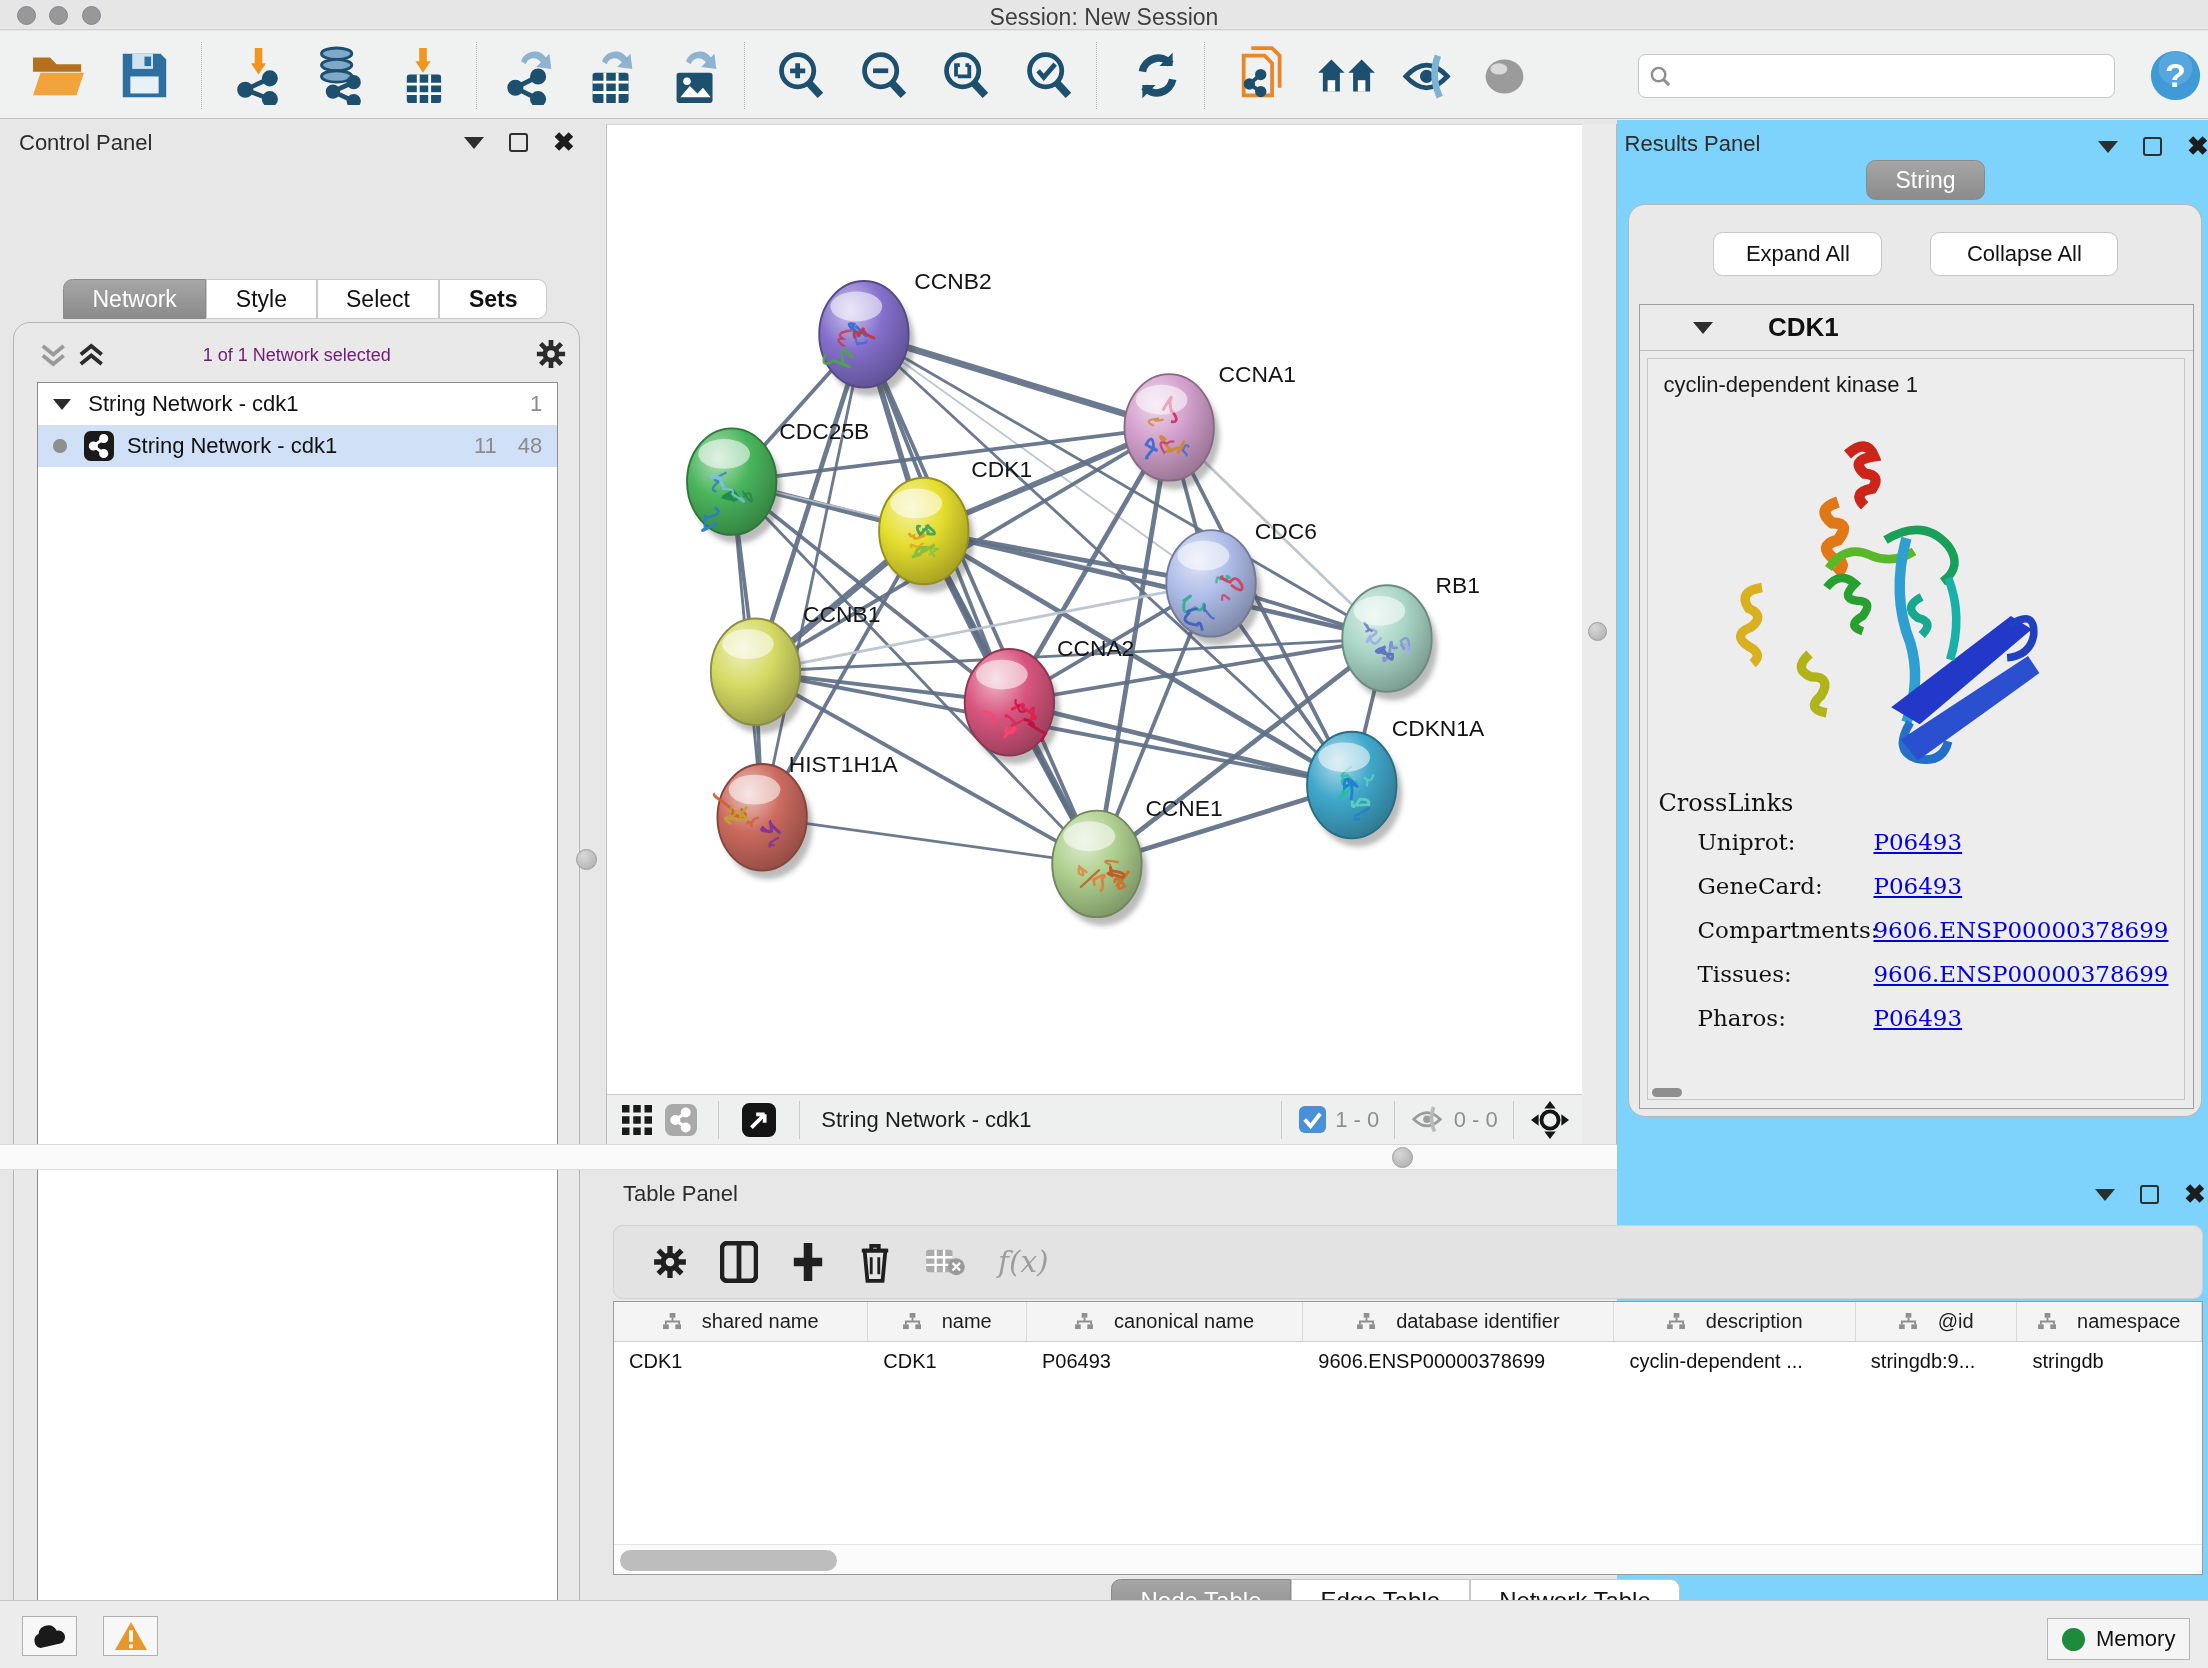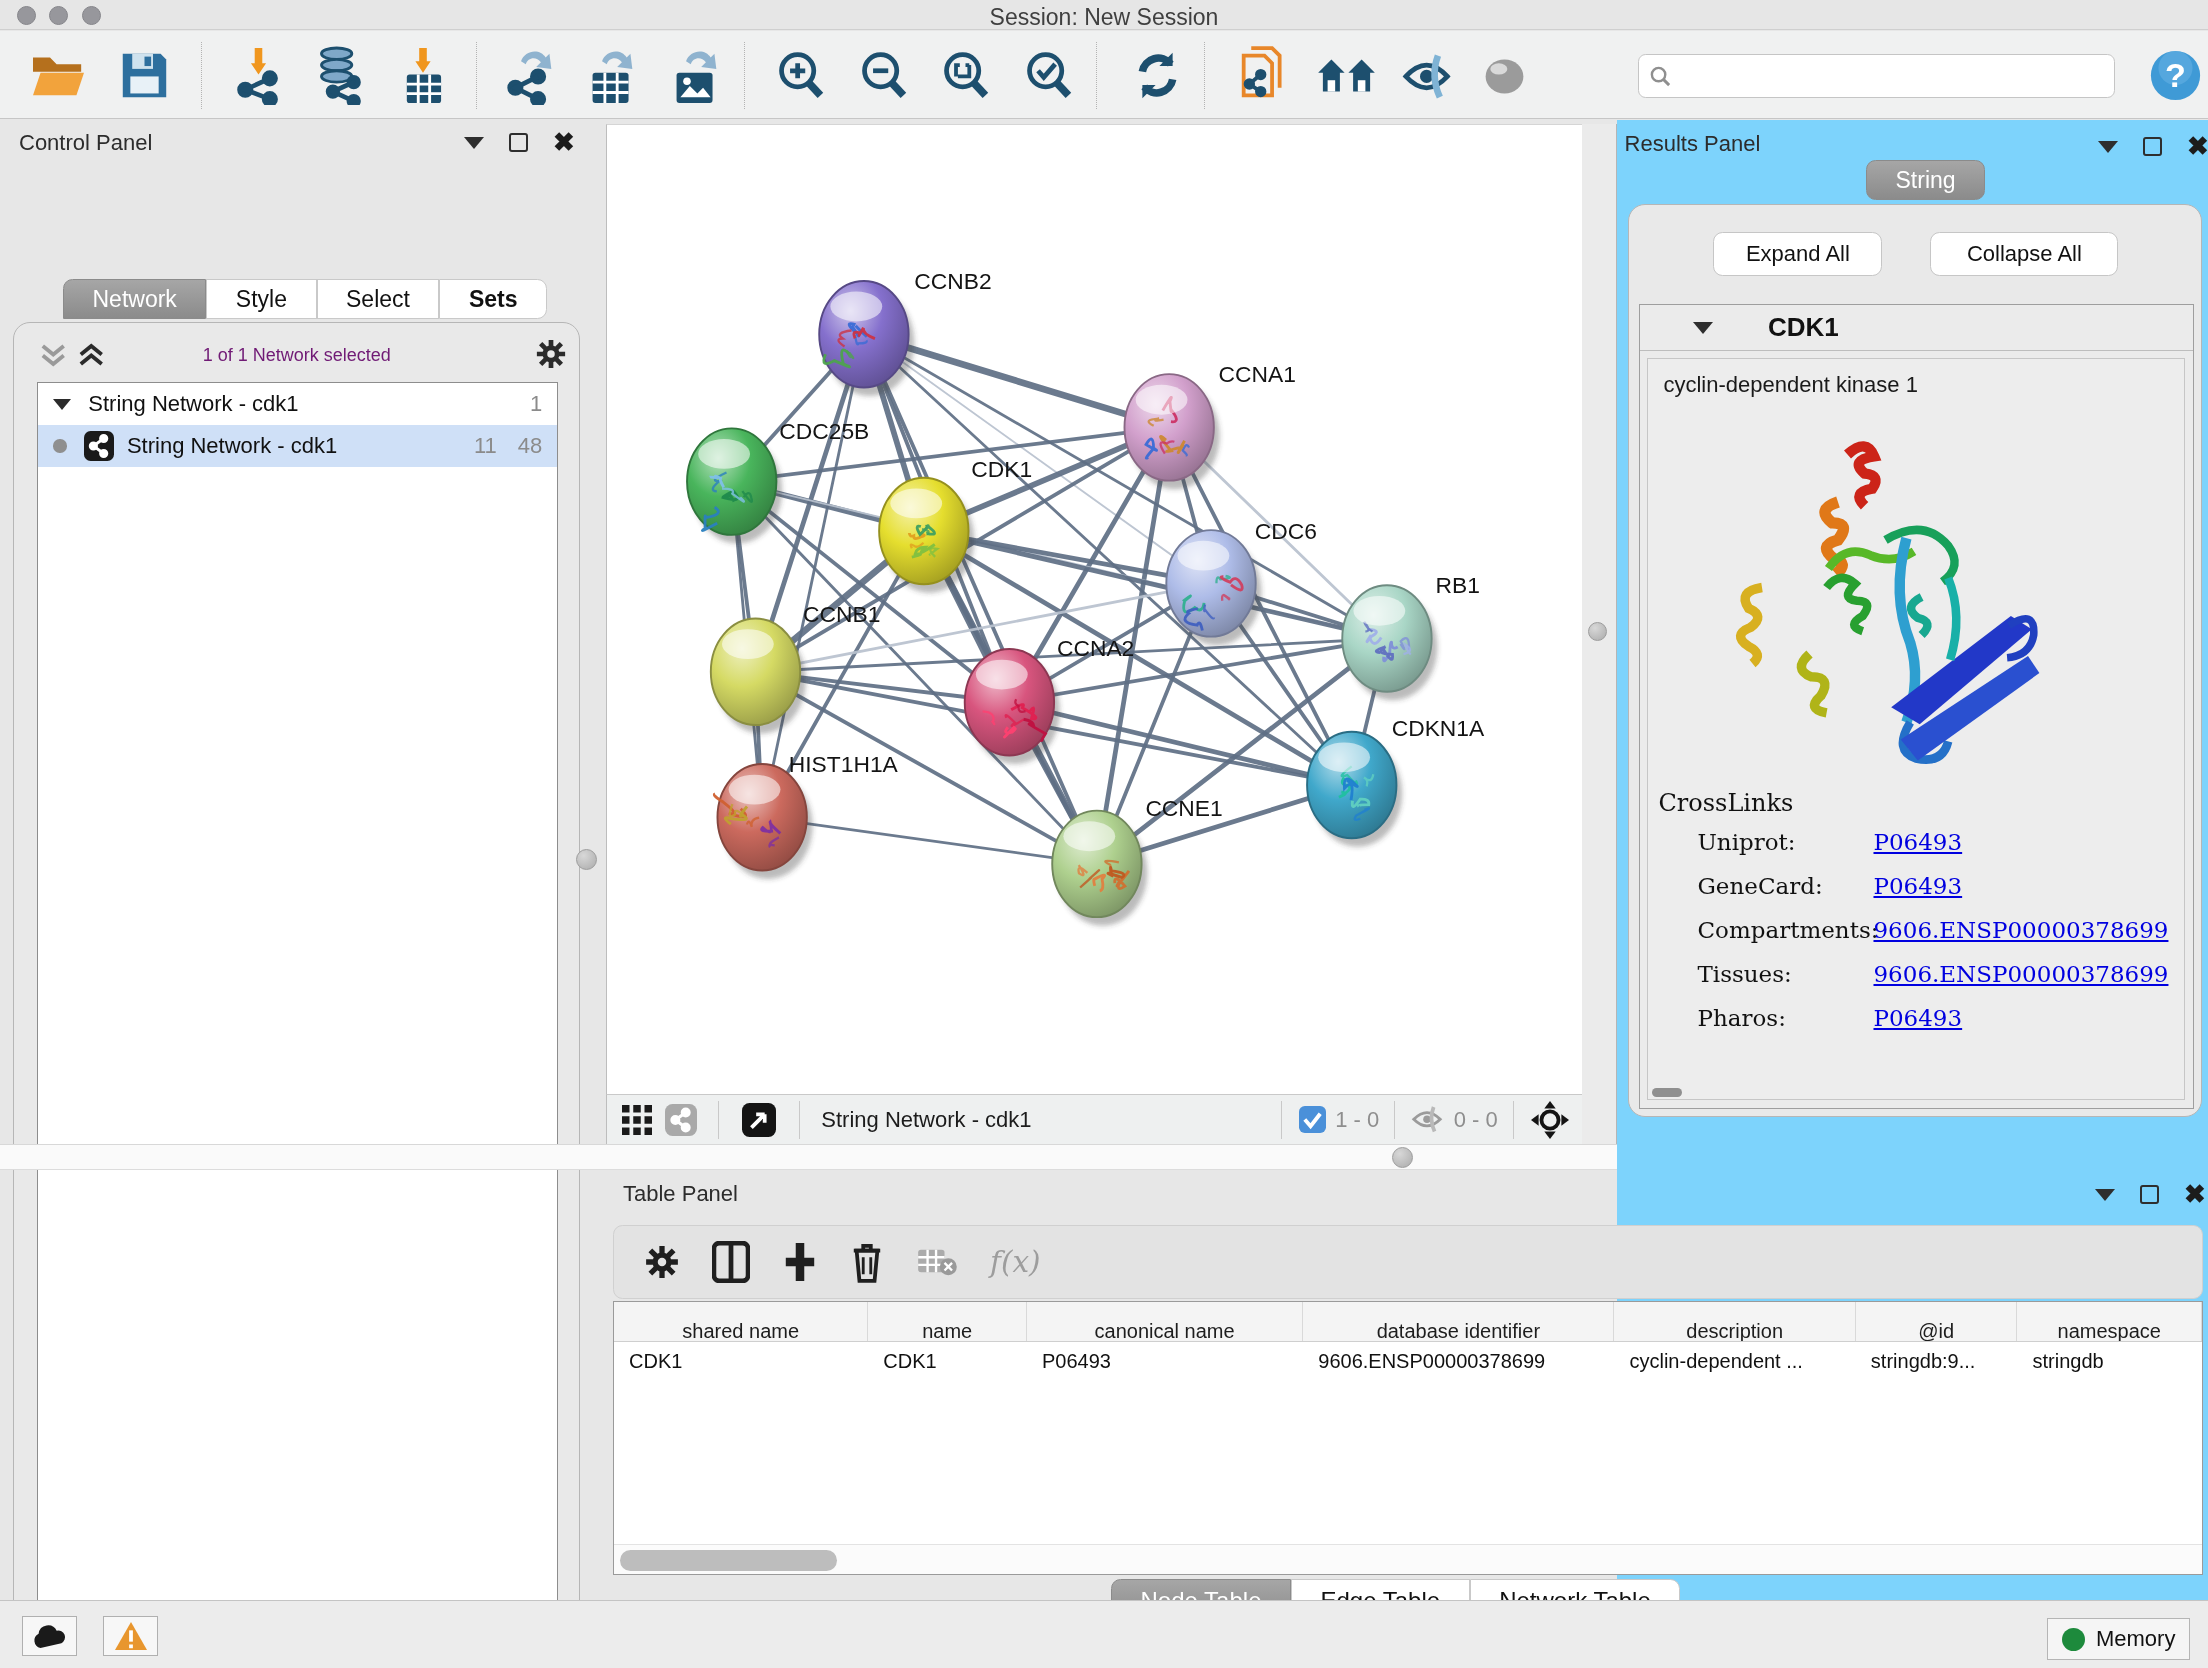--- a/index.html
+++ b/index.html
@@ -54,24 +54,24 @@
   .btn { background:#fff; border:1px solid #c6c6c6; border-radius:9.5px; font-size:22px; color:#111; display:flex; align-items:center; justify-content:center; }
   #gene-card { left:9.5px; top:99px; width:555px; height:805px; border:1px solid #9e9e9e; background:#ebebeb; }
   #gene-card-header { width:100%; height:46px; border-bottom:1px solid #bdbdbd; display:flex; align-items:center; }
   #gene-content { left:7.6px; top:53px; width:538px; height:742px; border:1px solid #c6c6c6; background:#ededed; }
   .serif { font-family:"DejaVu Serif", serif; }
   .xl-row { display:flex; font-size:23px; margin-bottom:18px; }
   .xl-label { width:176px; color:#111; }
   .xl-link { color:#0000e0; text-decoration:underline; }
 
   
-  #tp-toolbar { left:613px; top:1225px; width:1590px; height:74px; background:#e3e3e3; border:1px solid #d0d0d0; border-radius:9.5px; display:flex; align-items:center; gap:32px; padding-left:30px; }
+  #tp-toolbar { left:613px; top:1225px; width:1590px; height:74px; background:#e3e3e3; border:1px solid #d0d0d0; border-radius:9.5px; display:flex; align-items:center; gap:32px; padding-left:38px; }
   #tp-table { left:613px; top:1301px; width:1590px; height:274px; background:#fff; border:1.9px solid #9a9a9a; overflow:hidden; }
   #tp-header { display:flex; height:40px; background:#f4f4f4; border-bottom:1px solid #cfcfcf; }
-  .th { display:flex; align-items:center; justify-content:center; gap:20px; font-size:20px; color:#1d1d1d; border-right:1px solid #d9d9d9; overflow:hidden; white-space:nowrap;flex-direction:column; }
+  .th { display:flex; align-items:center; justify-content:center; gap:20px; font-size:20px; color:#1d1d1d; border-right:1px solid #d9d9d9; overflow:hidden; white-space:nowrap; }
   #tp-row { display:flex; height:38px; }
   .td { font-size:20px; color:#111; padding-left:15px; display:flex; align-items:center; overflow:hidden; white-space:nowrap; }
   #tp-scroll { position:absolute; left:0; bottom:0; width:100%; height:30px; background:#fbfbfb; border-top:1px solid #e3e3e3; }
   #tp-thumb { position:absolute; left:5.7px; top:4.8px; width:217px; height:21px; background:#bdbdbd; border-radius:10.5px; }
   #tp-tabs { left:1111px; top:1579px; display:flex; }
   #tp-tabs .tab { height:44px; font-size:24px; }
   #tp-tabs .tab:first-child { border-radius:9.5px 0 0 9.5px; }
   #tp-tabs .tab:last-child { border-radius:0 9.5px 9.5px 0; }
 
   

